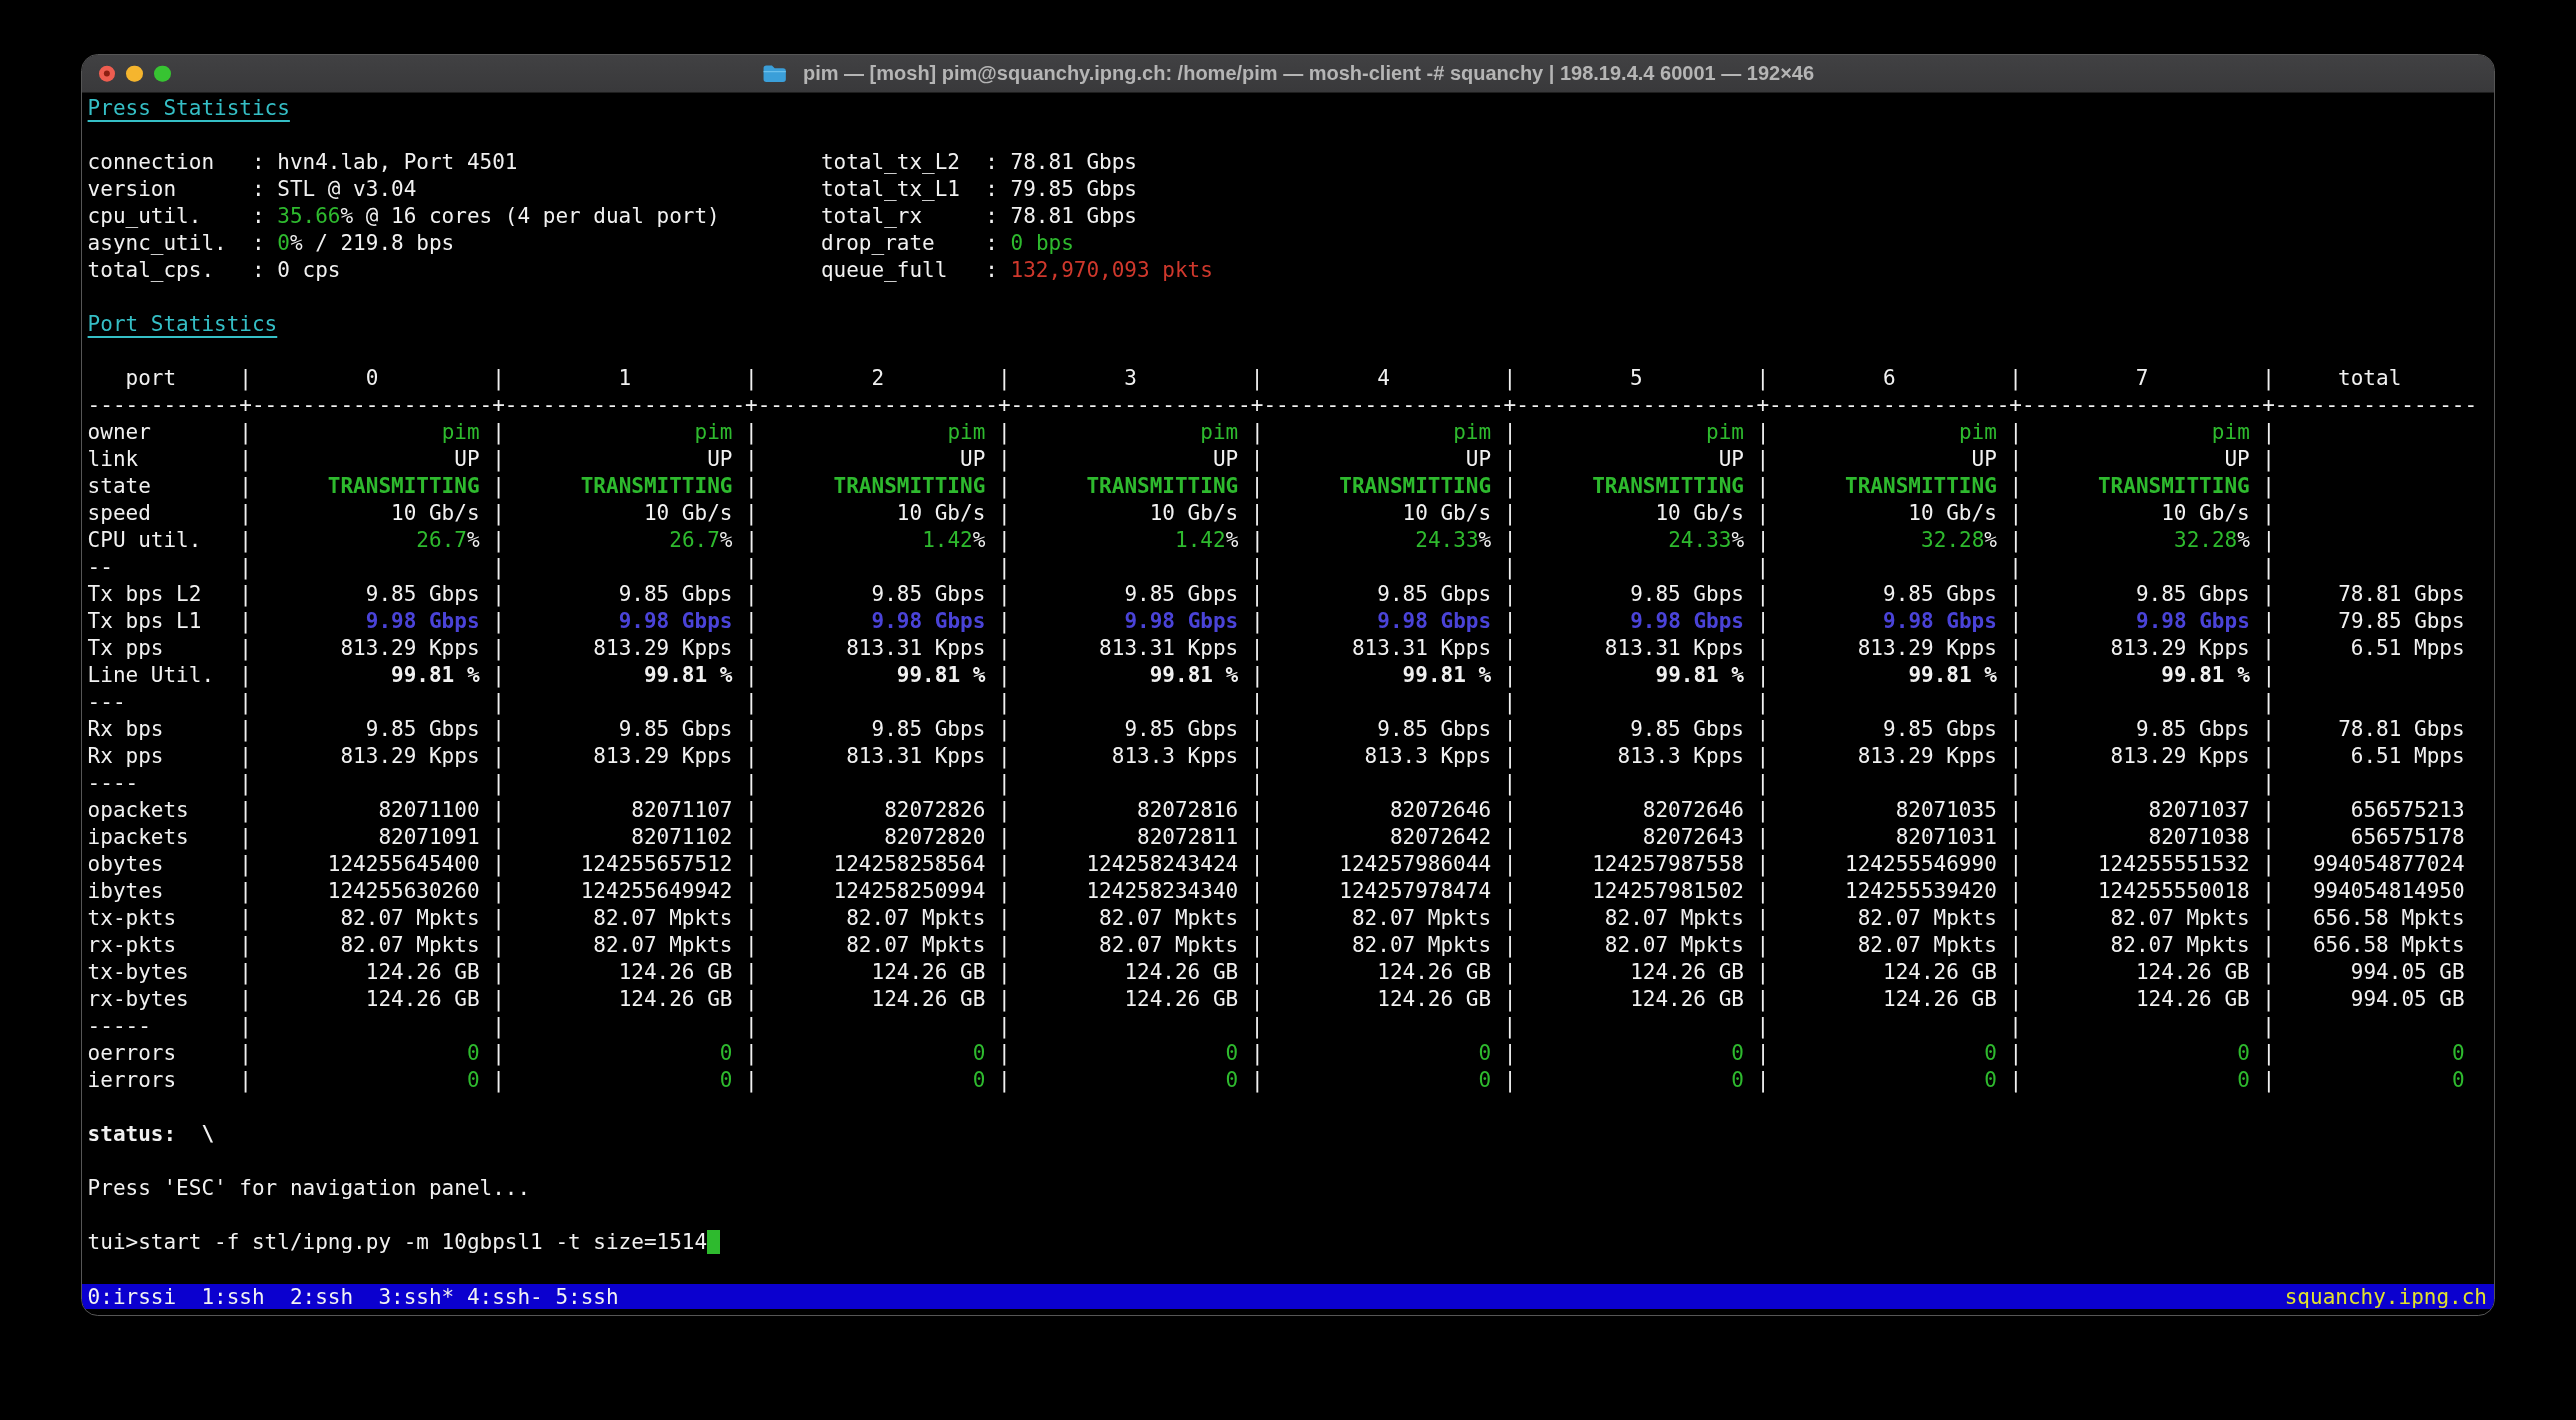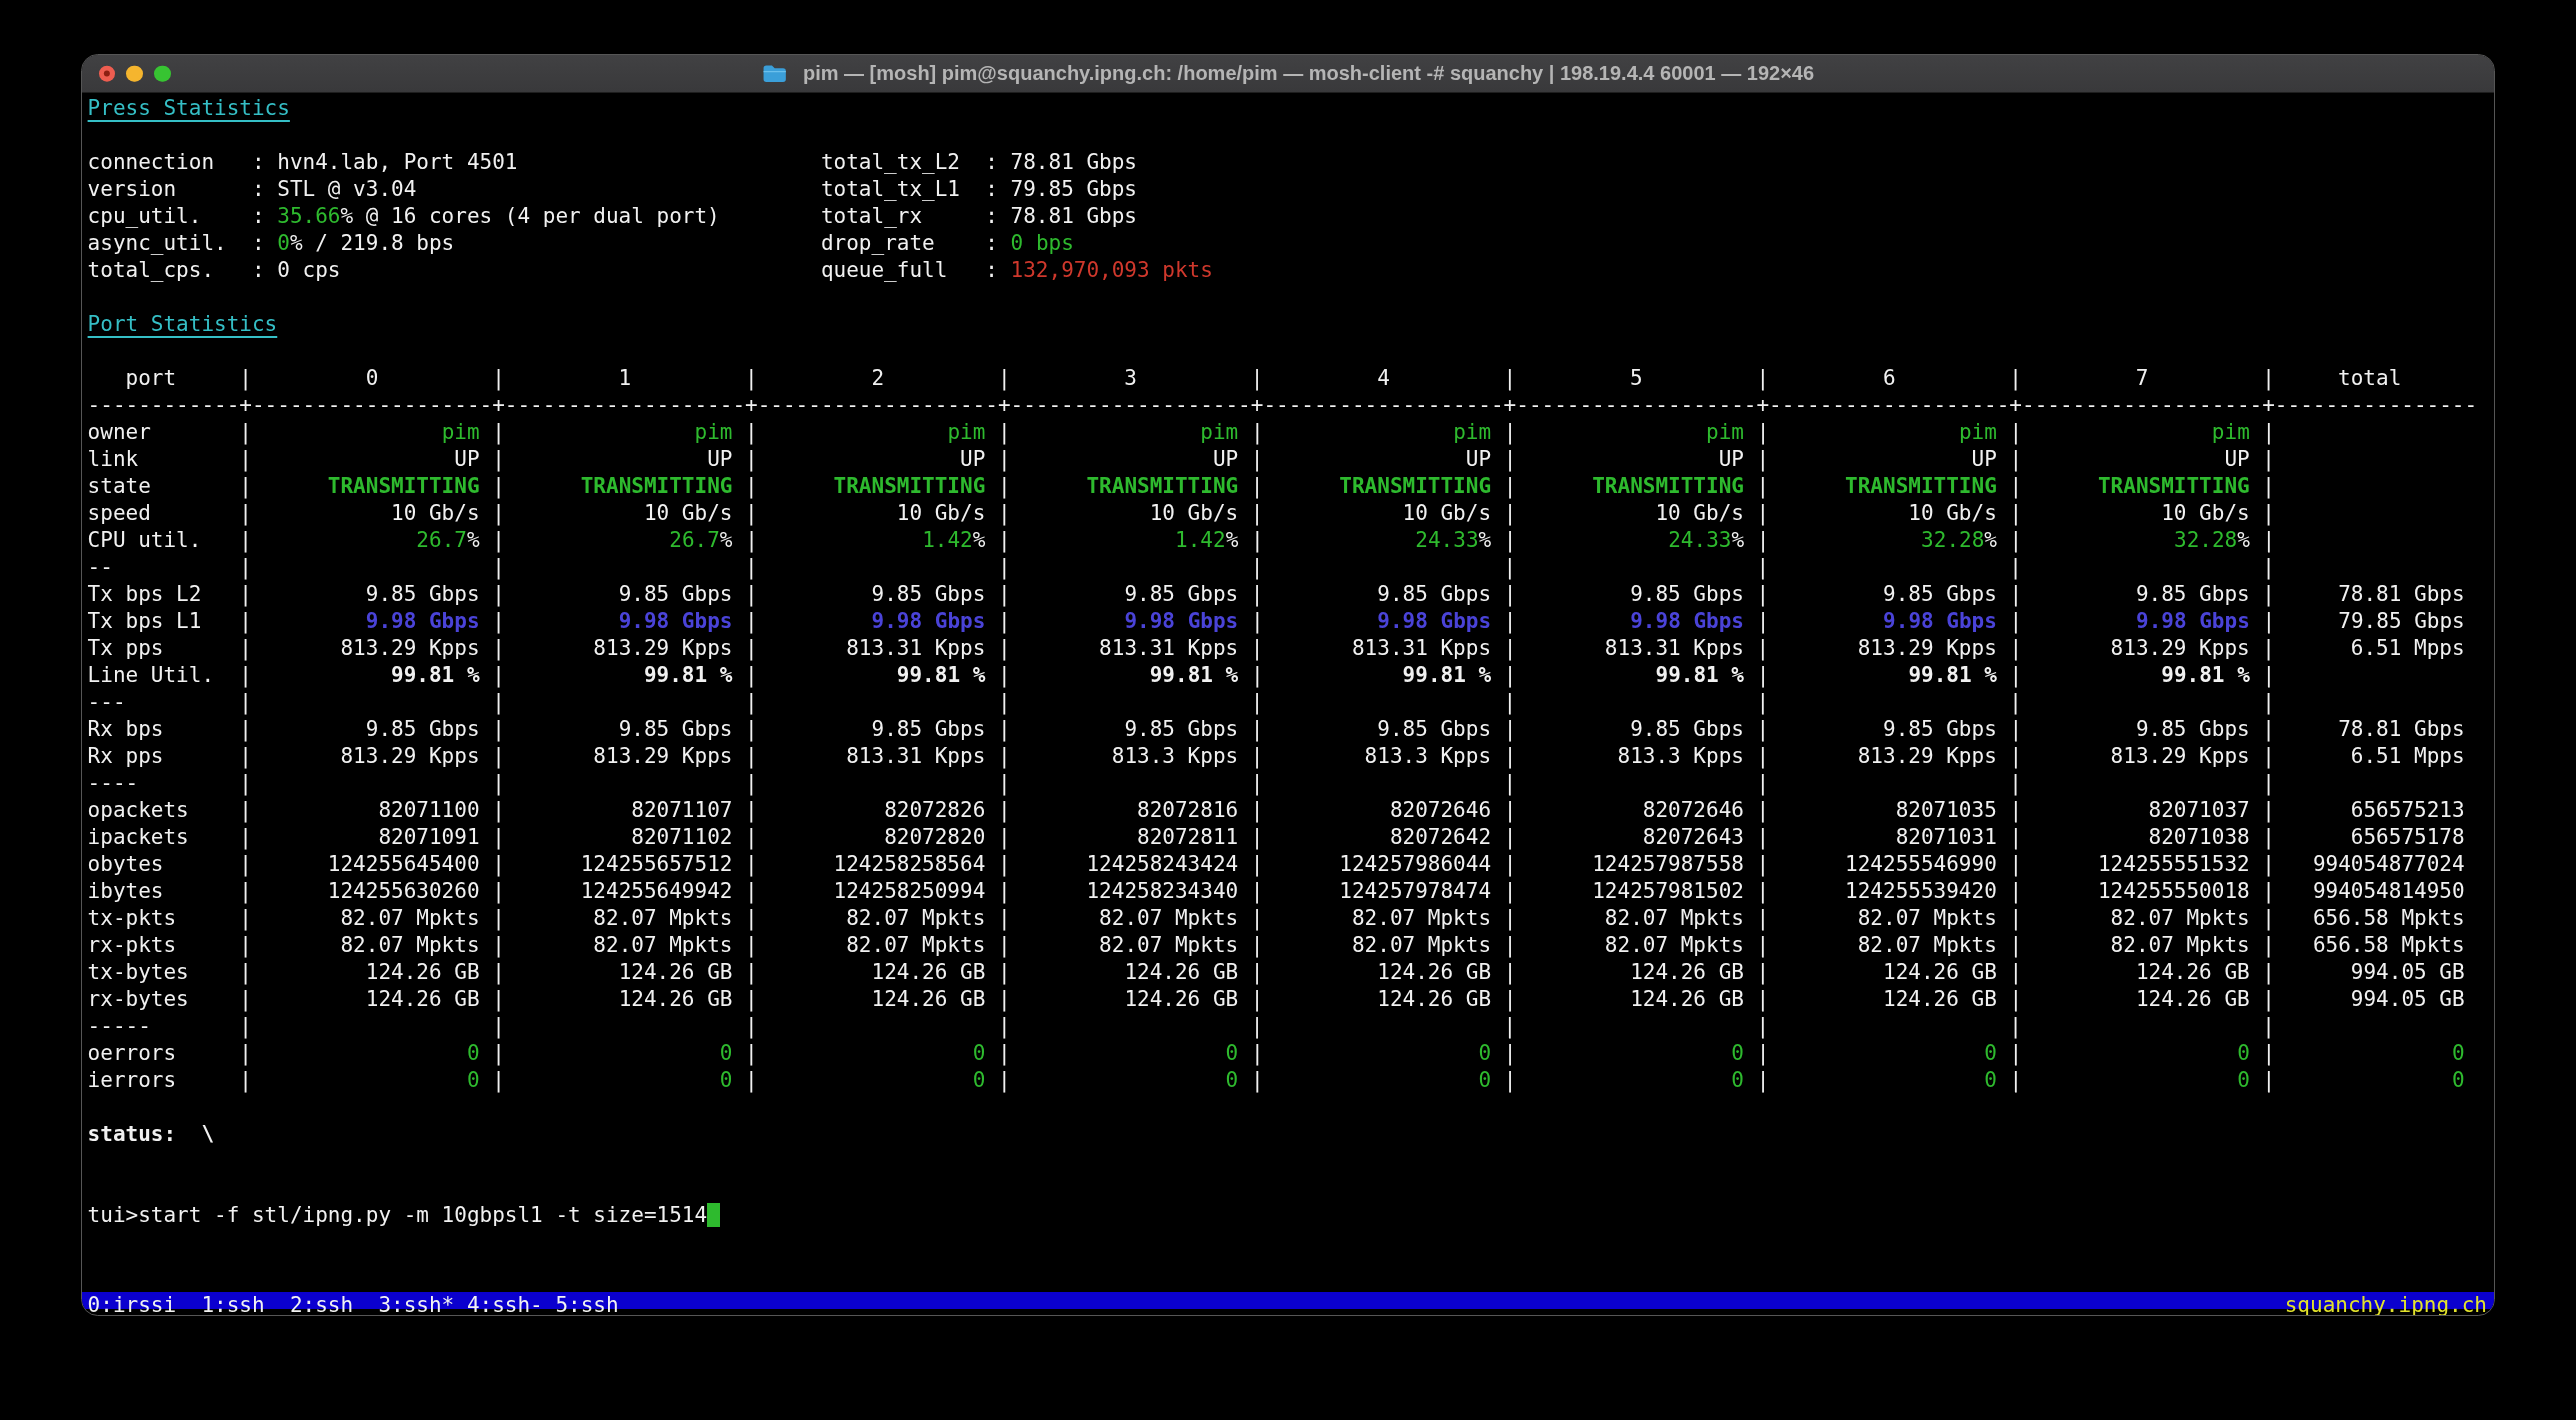--- a/index.html
+++ b/index.html
@@ -47,21 +47,21 @@
     overflow:hidden;
   }
   .trow{white-space:pre;height:var(--lh);}
   .green{color:var(--green);}
   .bold{font-weight:bold;}
   .blue{color:var(--blue);font-weight:bold;}
   .red{color:var(--red);}
   .cyan{color:var(--cyan);text-decoration:underline;text-underline-offset:4.9px;text-decoration-thickness:2.1px;}
   .cursor{background:var(--green);}
   .statusbar{
-    position:absolute;left:0;right:0;bottom:5.6px;height:17px;
+    position:absolute;left:0;right:0;bottom:5.6px;height:25px;
     background:var(--bar-blue);color:#f2f2f2;
     font-size:var(--fs);line-height:27px;white-space:pre;
     display:flex;justify-content:space-between;padding:0 7px 0 5.6px;
   }
   .statusbar .yellow{color:var(--yellow);}
 </style>
 </head>
 <body>
 
 <div class="window">
@@ -122,20 +122,21 @@
         <div class="trow"><span>tx-bytes    |</span><span>         124.26 GB</span><span> |</span><span>         124.26 GB</span><span> |</span><span>         124.26 GB</span><span> |</span><span>         124.26 GB</span><span> |</span><span>         124.26 GB</span><span> |</span><span>         124.26 GB</span><span> |</span><span>         124.26 GB</span><span> |</span><span>         124.26 GB</span><span> |</span><span>      </span><span>994.05 GB</span></div>
         <div class="trow"><span>rx-bytes    |</span><span>         124.26 GB</span><span> |</span><span>         124.26 GB</span><span> |</span><span>         124.26 GB</span><span> |</span><span>         124.26 GB</span><span> |</span><span>         124.26 GB</span><span> |</span><span>         124.26 GB</span><span> |</span><span>         124.26 GB</span><span> |</span><span>         124.26 GB</span><span> |</span><span>      </span><span>994.05 GB</span></div>
         <div class="trow"><span>-----       |                   |                   |                   |                   |                   |                   |                   |                   |</span></div>
         <div class="trow"><span>oerrors     |</span><span>                 </span><span class="green">0</span><span> |</span><span>                 </span><span class="green">0</span><span> |</span><span>                 </span><span class="green">0</span><span> |</span><span>                 </span><span class="green">0</span><span> |</span><span>                 </span><span class="green">0</span><span> |</span><span>                 </span><span class="green">0</span><span> |</span><span>                 </span><span class="green">0</span><span> |</span><span>                 </span><span class="green">0</span><span> |</span><span>              </span><span class="green">0</span></div>
         <div class="trow"><span>ierrors     |</span><span>                 </span><span class="green">0</span><span> |</span><span>                 </span><span class="green">0</span><span> |</span><span>                 </span><span class="green">0</span><span> |</span><span>                 </span><span class="green">0</span><span> |</span><span>                 </span><span class="green">0</span><span> |</span><span>                 </span><span class="green">0</span><span> |</span><span>                 </span><span class="green">0</span><span> |</span><span>                 </span><span class="green">0</span><span> |</span><span>              </span><span class="green">0</span></div>
       </div>
     <div id="bottom-lines">
         <div class="trow"></div>
         <div class="trow"><span class="bold">status:</span><span class="bold">  \</span></div>
         <div class="trow"></div>
+        <div class="trow"><span>Press 'ESC' for navigation panel...</span></div>
         <div class="trow"></div>
         <div class="trow"><span>tui&gt;</span><span>start -f stl/ipng.py -m 10gbpsl1 -t size=1514</span><span class="cursor"> </span></div>
       </div>
   </div>
 
   <div class="statusbar">
     <span>0:irssi  1:ssh  2:ssh  3:ssh* 4:ssh- 5:ssh</span>
     <span class="yellow">squanchy.ipng.ch</span>
   </div>
 

